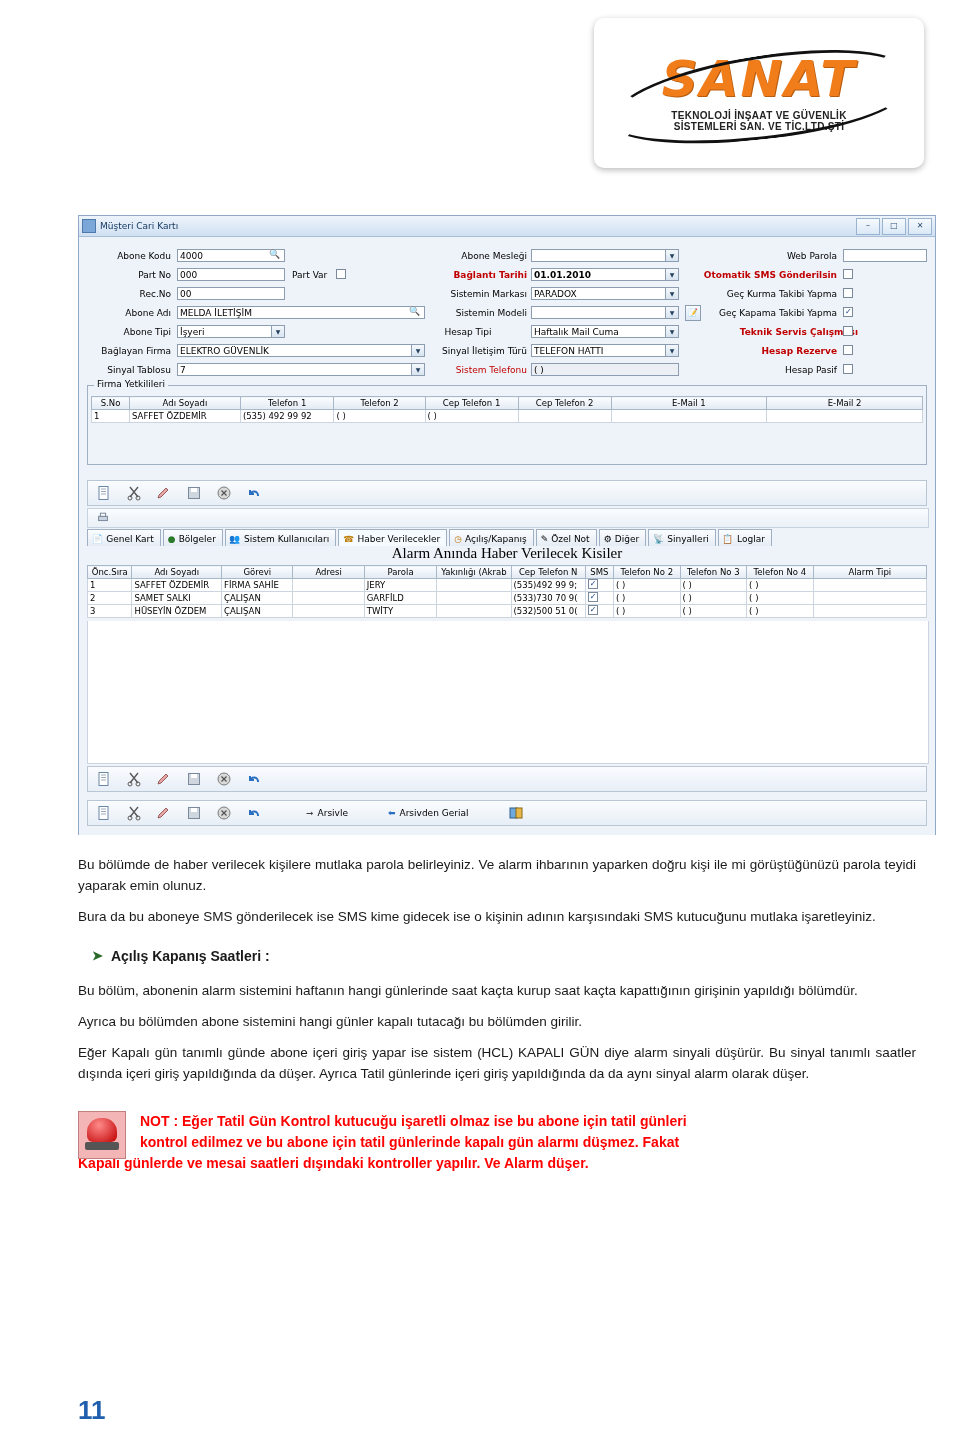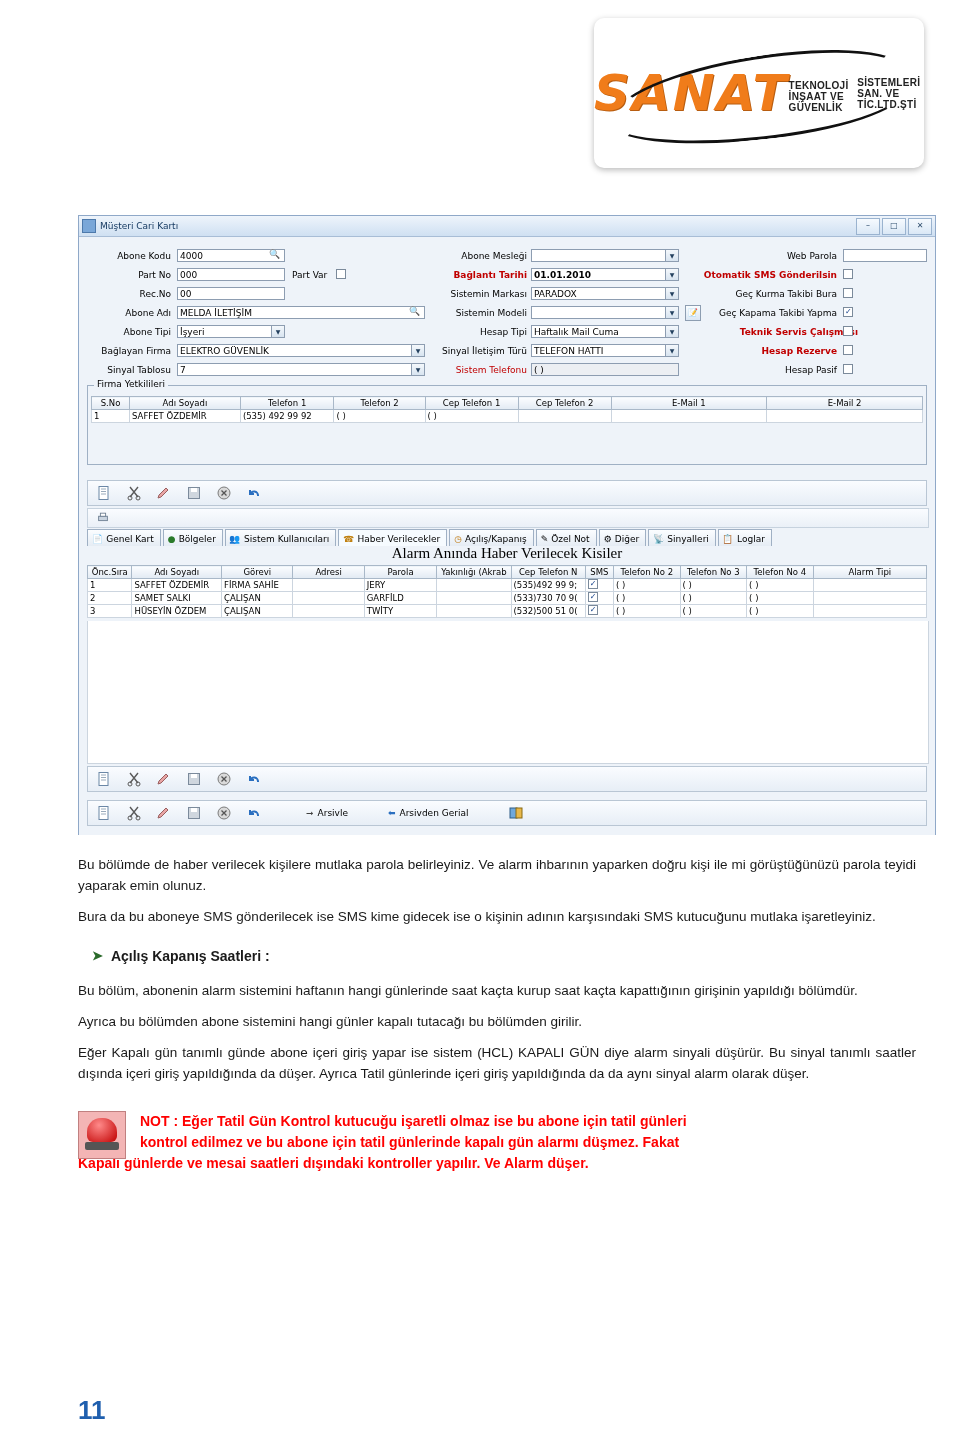--- a/index.html
+++ b/index.html
@@ -2,21 +2,21 @@
 <html><head>
 <meta charset="utf-8">
 <style>
   html,body{margin:0;padding:0;background:#ffffff;}
   body{width:960px;height:1444px;font-family:"Liberation Sans",sans-serif;color:#111;position:relative;overflow:hidden;}
 
   
   .logo-row{position:absolute;left:0;top:0;width:960px;height:190px;}
   .logo-box{position:absolute;background:#fff;border-radius:10px;box-shadow:0 2px 6px rgba(0,0,0,.28);}
   .logo-my{left:30px;top:18px;width:440px;height:150px;display:flex;align-items:center;justify-content:center;}
-  .logo-sanat{left:594px;top:18px;width:330px;height:150px;display:flex;align-items:center;justify-content:center;}
+  .logo-sanat{left:594px;top:18px;width:330px;height:150px;display:flex;flex-direction:column;align-items:center;justify-content:center;}
 
   .my-text{font-family:"DejaVu Sans",sans-serif;font-weight:bold;font-size:58px;letter-spacing:-2px;display:flex;align-items:baseline;}
   .my-my{color:#3a63b8;text-shadow:1px 1px 0 #b9c8e6;}
   .my-alarm{color:#ef8b8b;text-shadow:1px 1px 0 #f7cccc;font-size:64px;}
   .logo-oval{position:absolute;left:32px;top:26px;width:120px;height:96px;border-radius:50%;background:radial-gradient(circle at 35% 30%,#b9d2f2 0%,#7fa6dd 45%,#e8eef8 100%);opacity:.85;}
 
   .sanat-word{font-family:"DejaVu Sans",sans-serif;font-weight:bold;font-style:italic;font-size:50px;color:#f07c1a;letter-spacing:2px;line-height:1;text-shadow:1px 1px 0 #b85d10;}
   .sanat-sub1{font-size:10px;font-weight:bold;color:#222;margin-top:6px;letter-spacing:.3px;}
   .sanat-sub2{font-size:10px;font-weight:bold;color:#222;letter-spacing:.3px;}
   .sanat-swoosh{position:absolute;left:18px;top:38px;width:292px;height:72px;border:3px solid #111;border-radius:50%;border-color:#111 transparent transparent transparent;transform:rotate(-9deg);}
@@ -150,42 +150,42 @@
       <span class="arw">▼</span>
     </div>
 
     <div class="lbl r" style="left:330px;top:71px;width:118px;">Sistemin Modeli</div>
     <div class="combo" style="left:452px;top:69px;width:148px;">
       <span></span>
       <span class="arw">▼</span>
     </div>
     <div style="position:absolute;left:606px;top:68px;width:14px;height:14px;border:1px solid #8d9db1;background:linear-gradient(#fafdff,#dbe7f4);font-size:8px;text-align:center;line-height:13px;color:#3a6ea5;">📝</div>
 
-    <div class="lbl r" style="left:330px;top:90px;width:118px;">Hesap Tipi</div>
+    <div class="lbl r" style="left:330px;top:90px;width:118px;text-align:center;">Hesap Tipi</div>
     <div class="combo" style="left:452px;top:88px;width:148px;">
       <span>Haftalık Mail Cuma</span>
       <span class="arw">▼</span>
     </div>
 
     <div class="lbl r" style="left:320px;top:109px;width:128px;">Sinyal İletişim Türü</div>
     <div class="combo" style="left:452px;top:107px;width:148px;">
       <span>TELEFON HATTI</span>
       <span class="arw">▼</span>
     </div>
 
     <div class="lbl r" style="left:330px;top:128px;width:118px;color:#c00000;">Sistem Telefonu</div>
     <div class="fld gray" style="left:452px;top:126px;width:148px;">(   )</div>
 
     <div class="lbl r" style="left:620px;top:14px;width:138px;">Web Parola</div>
     <div class="fld" style="left:764px;top:12px;width:84px;"></div>
 
     <div class="lbl r redlbl" style="left:600px;top:33px;width:158px;">Otomatik SMS Gönderilsin</div>
     <div class="chk" style="left:764px;top:32px;"></div>
 
-    <div class="lbl r" style="left:600px;top:52px;width:158px;">Geç Kurma Takibi Bura</div>
+    <div class="lbl r" style="left:600px;top:52px;width:158px;">Geç Kurma Takibi Yapma</div>
     <div class="chk" style="left:764px;top:51px;"></div>
 
     <div class="lbl r" style="left:600px;top:71px;width:158px;">Geç Kapama Takibi Yapma</div>
     <div class="chk on" style="left:764px;top:70px;"></div>
 
     <div class="lbl r redlbl" style="left:621px;top:90px;width:158px;">Teknik Servis Çalışması</div>
     <div class="chk" style="left:764px;top:89px;"></div>
 
     <div class="lbl r redlbl" style="left:600px;top:109px;width:158px;">Hesap Rezerve</div>
     <div class="chk" style="left:764px;top:108px;"></div>

